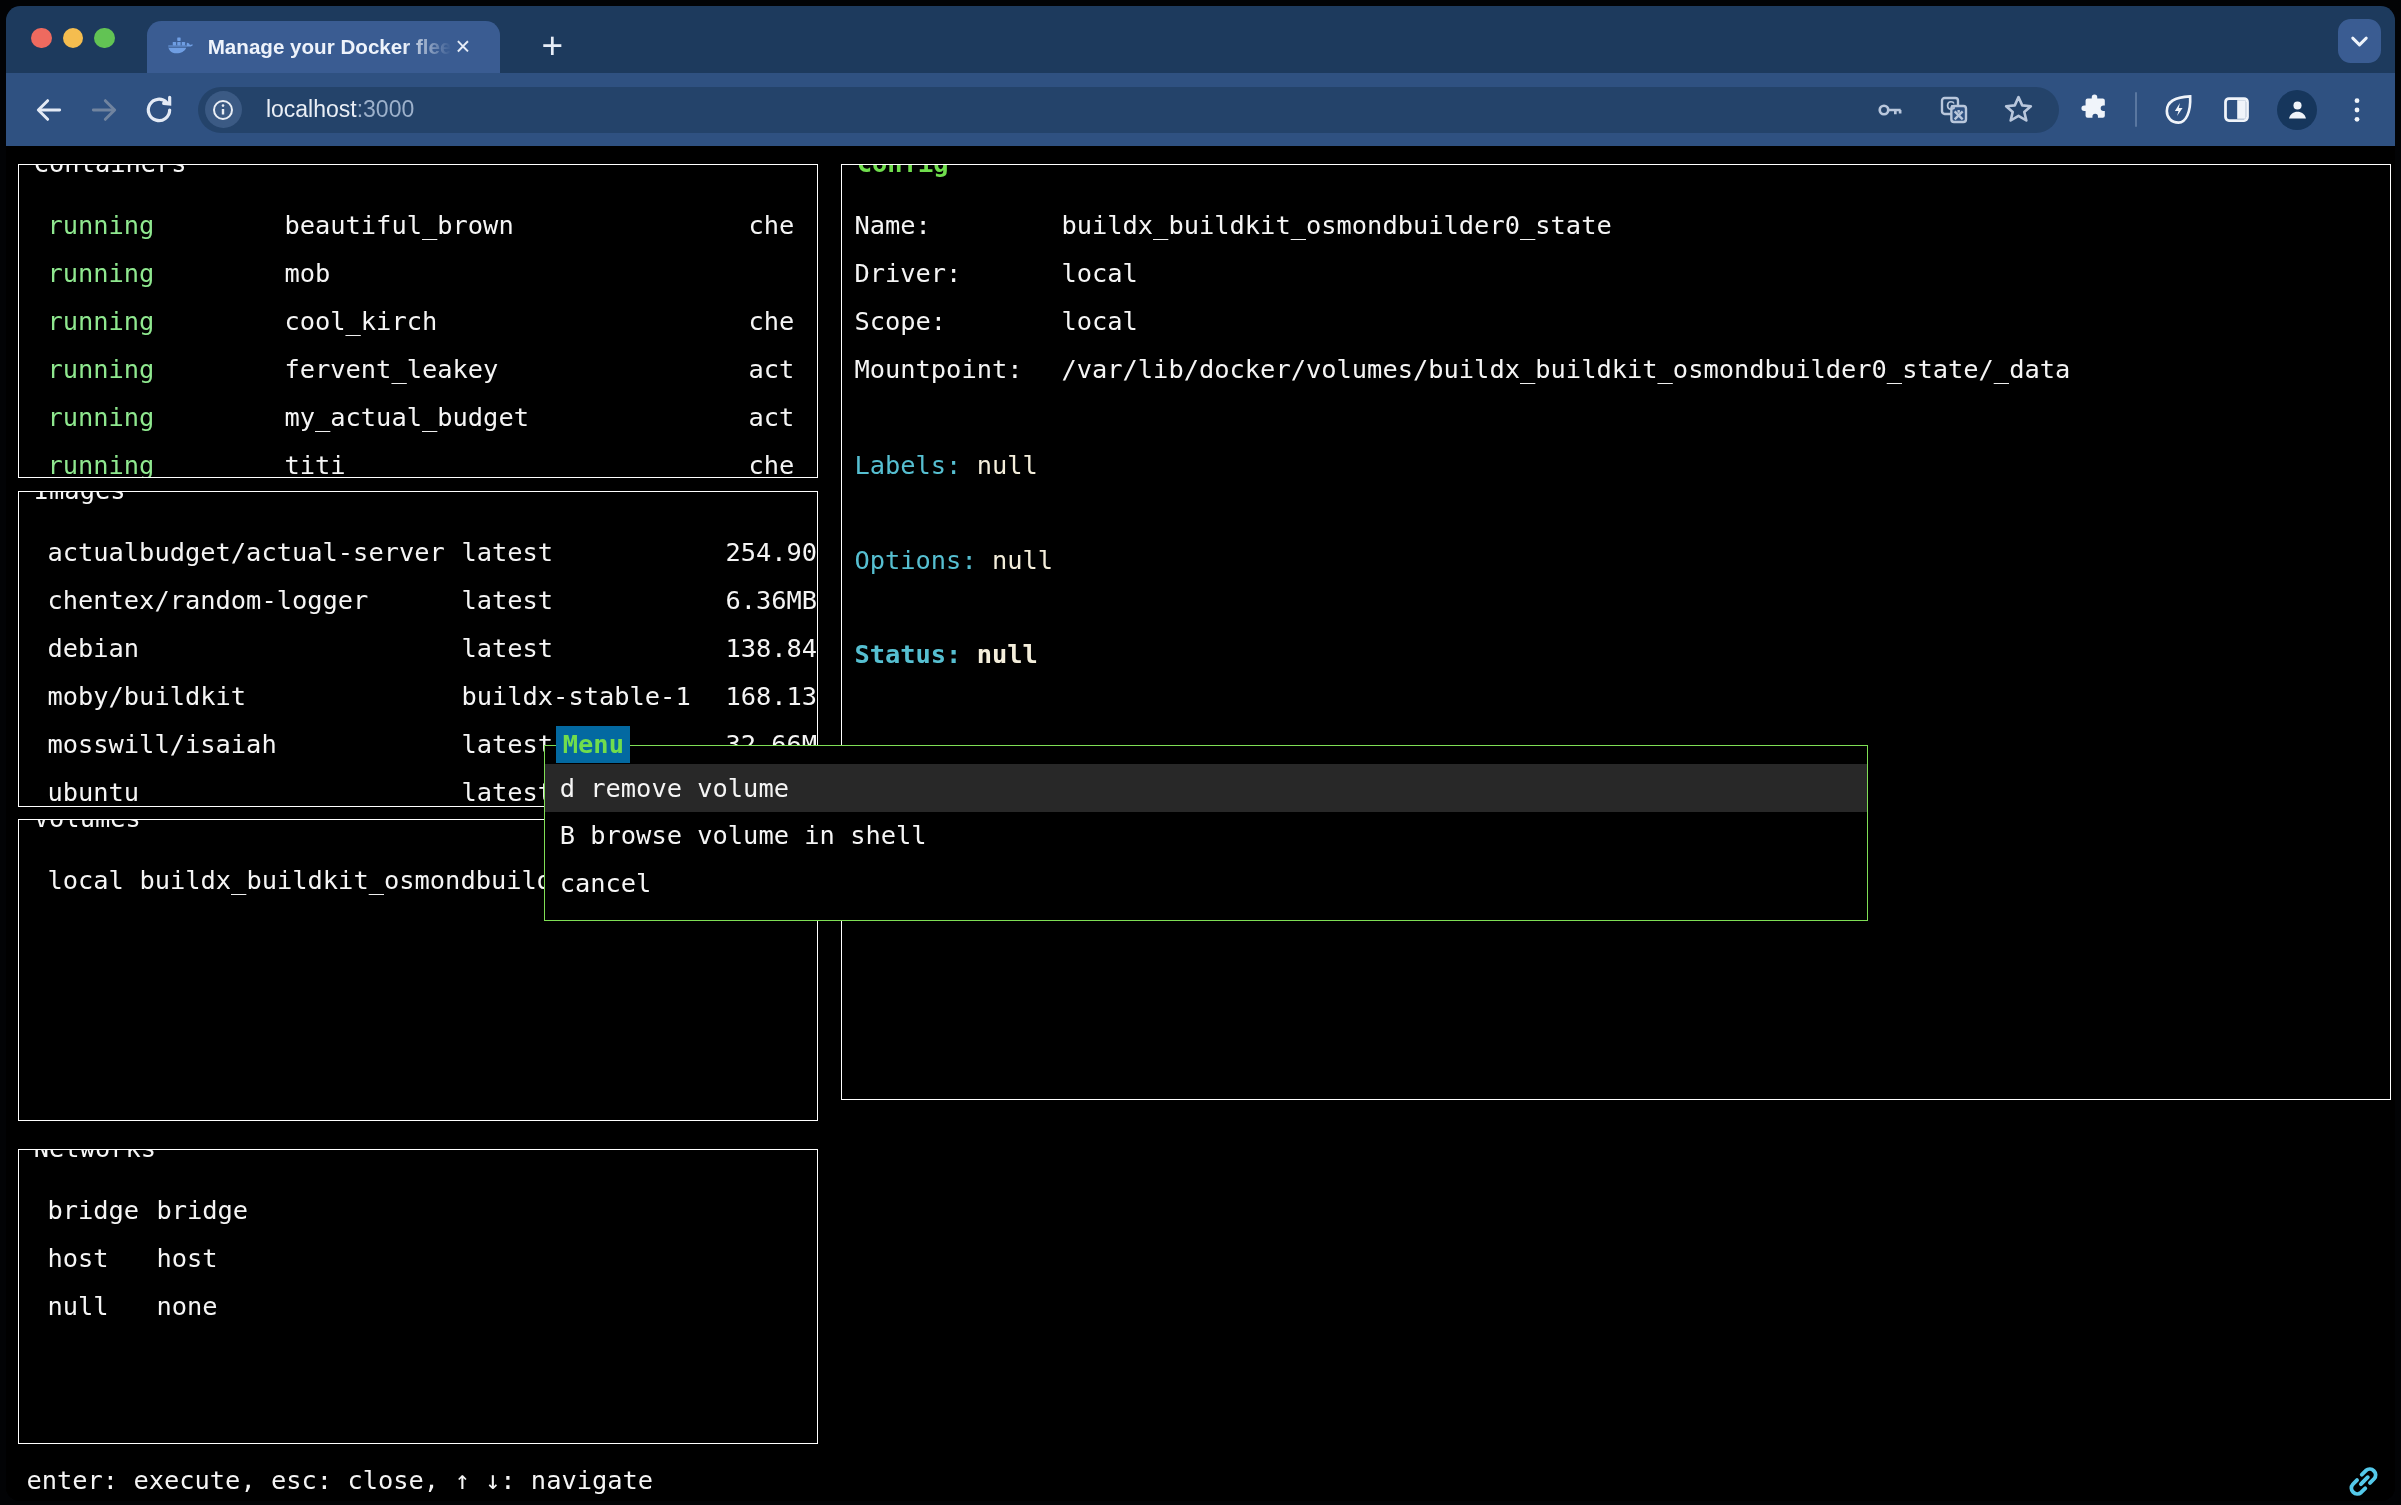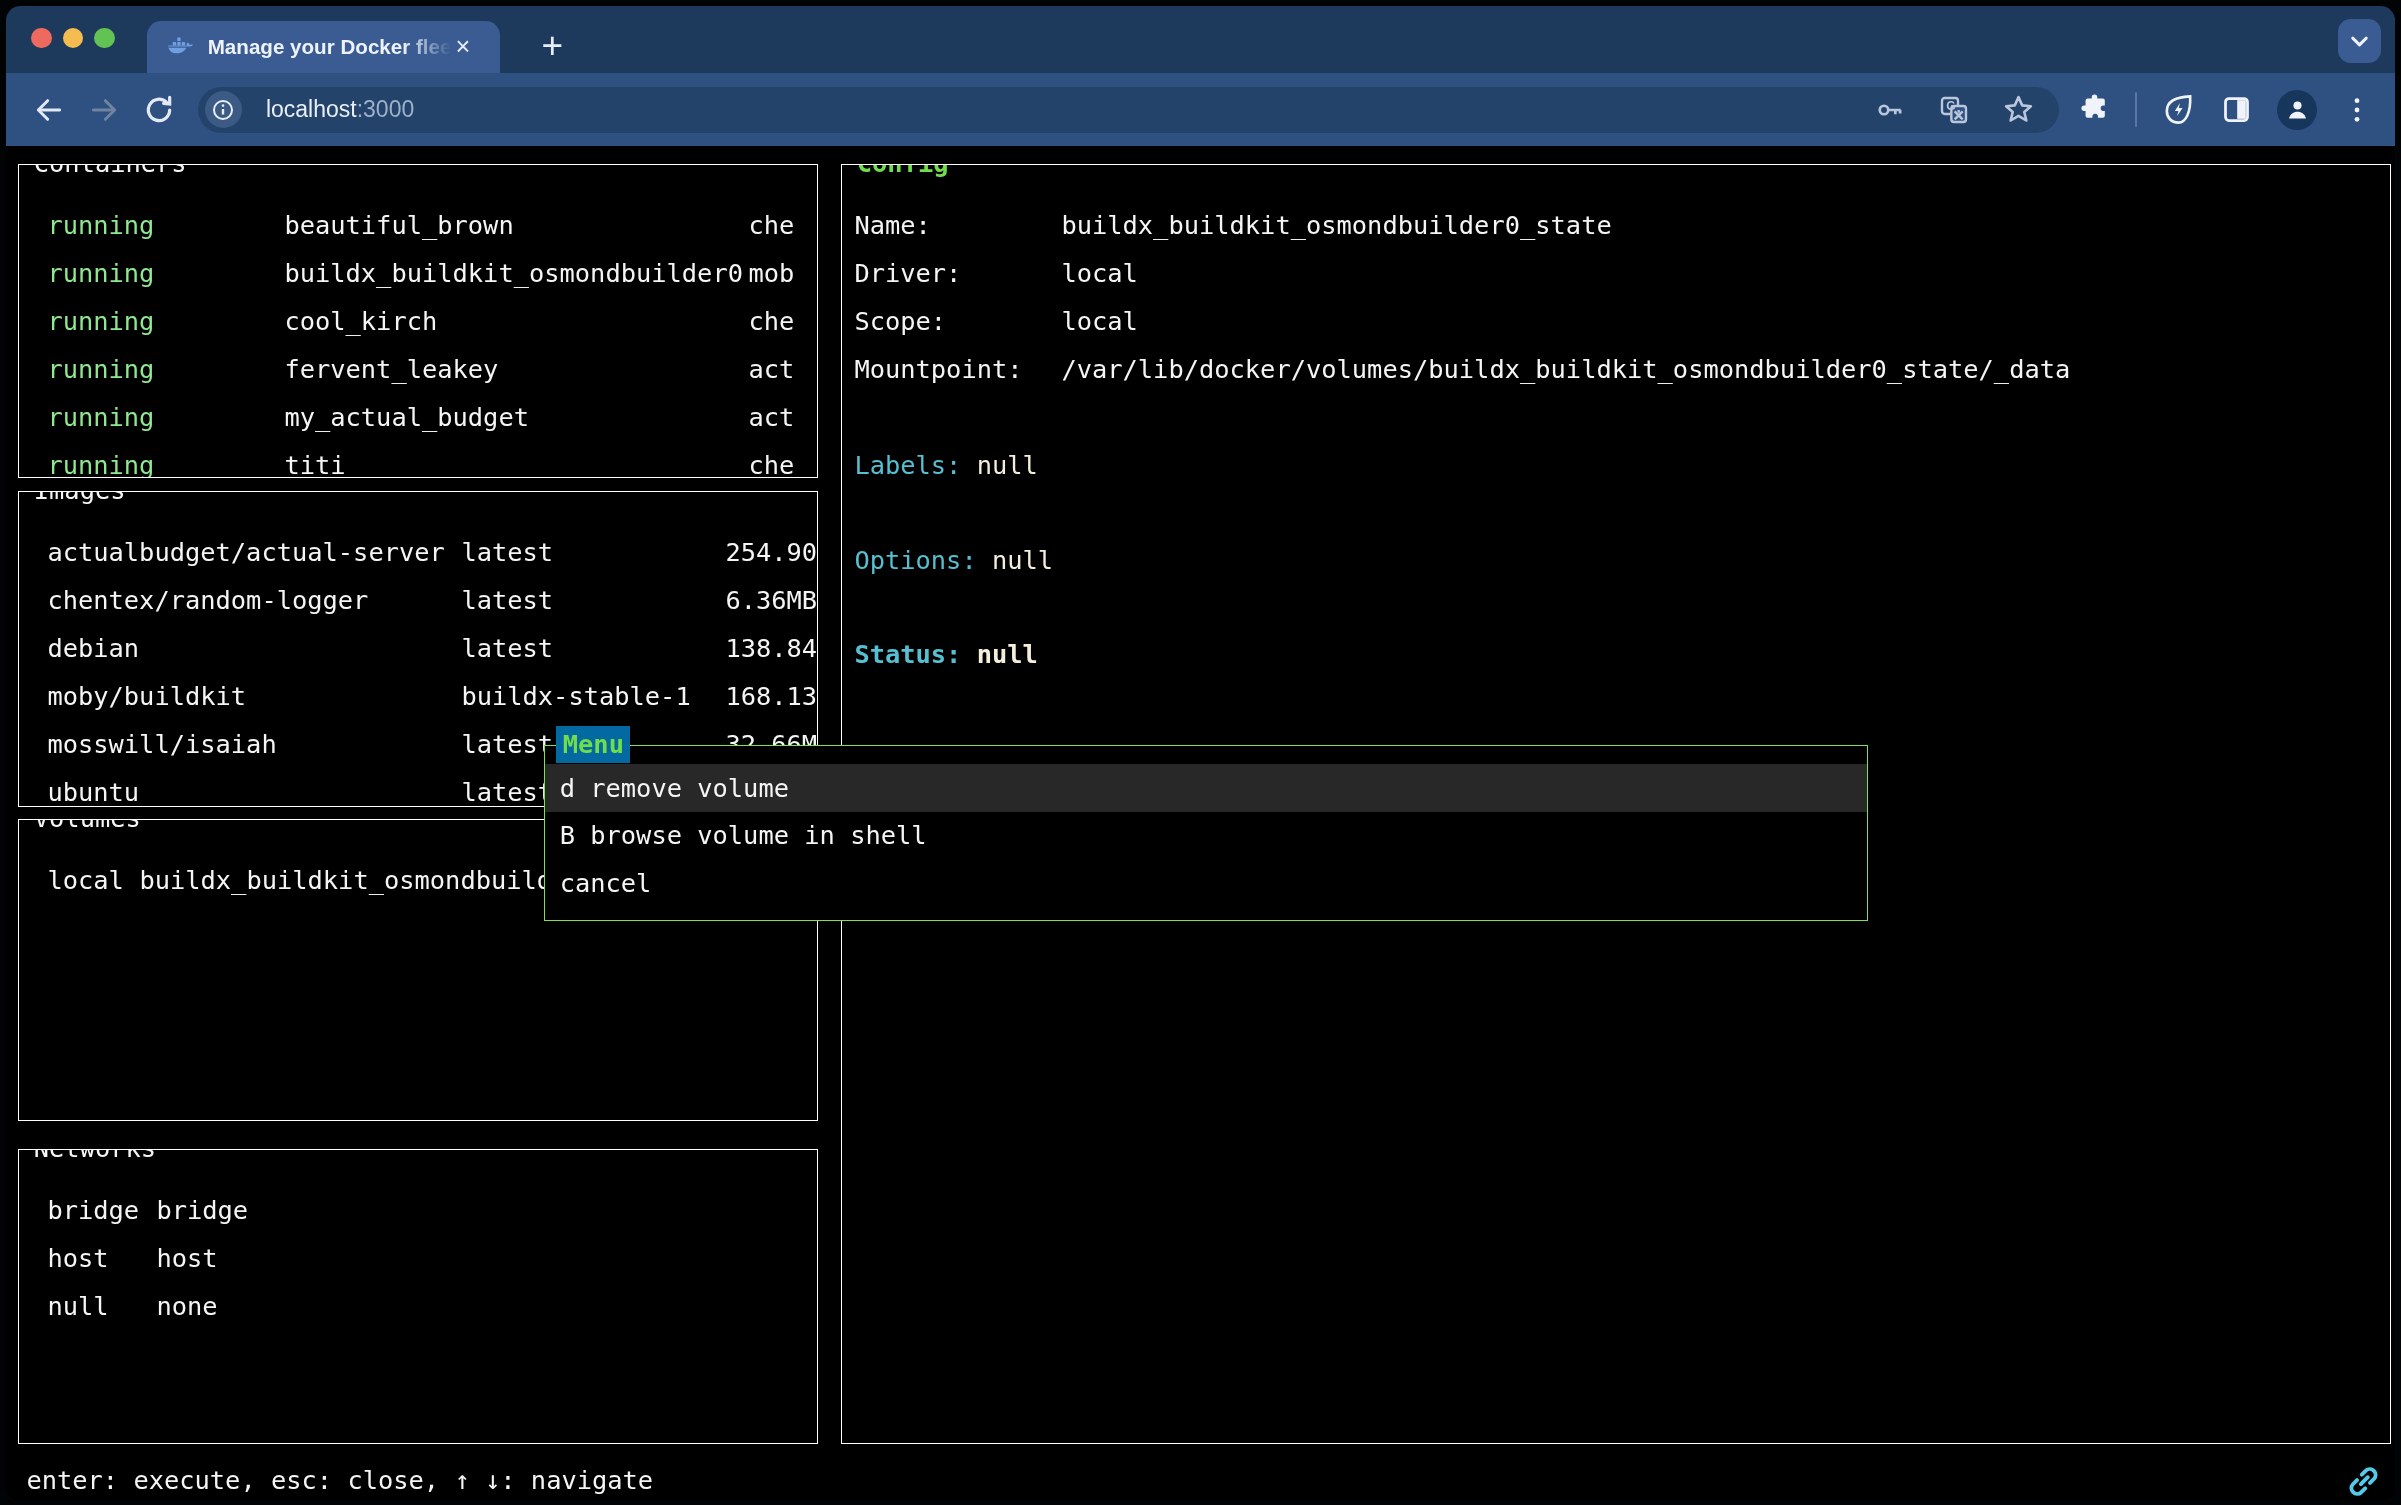--- a/index.html
+++ b/index.html
@@ -41,21 +41,21 @@
   .content{position:relative;height:1366px;background:#000;
            font-family:"DejaVu Sans Mono", monospace;font-size:25.4px;color:#f5f5f5;}
   .panel{position:absolute;border:1.6px solid #ffffff;box-sizing:border-box;overflow:hidden;}
   .panel-title{position:absolute;top:-20px;left:8px;background:#000;padding:0 6.4px;
                line-height:37px;font-size:25.4px;color:#f5f5f5;z-index:2;}
   .panel-title.green{color:#70dd4d;font-weight:bold;}
   .p-containers{left:12px;top:18px;width:800px;height:314px;}
   .p-images{left:12px;top:345px;width:800px;height:316px;}
   .p-volumes{left:12px;top:673px;width:800px;height:302px;}
   .p-networks{left:12px;top:1003px;width:800px;height:295px;}
-  .p-config{left:835px;top:18px;width:1550px;height:1280px;}
+  .p-config{left:835px;top:18px;width:1550px;height:936px;}
   .rows{position:absolute;left:28px;top:36px;right:1.6px;}
   .t-row{display:flex;height:48px;line-height:48px;white-space:pre;}
   .run{color:#8fe88f;}
   .p-containers .c1{width:237px;} .p-containers .c2{width:464px;} .p-containers .c3{flex:1;overflow:hidden;}
   .p-images .c1{width:414px;} .p-images .c2{width:264px;} .p-images .c3{flex:1;overflow:hidden;}
   .p-volumes .c1{width:92px;} .p-volumes .c2{flex:1;overflow:hidden;}
   .p-networks .c1{width:109px;} .p-networks .c2{flex:1;}
   .cfg-rows{position:absolute;left:12px;top:36px;right:8px;}
   .cfg-row{display:flex;height:48px;line-height:48px;white-space:pre;}
   .cfg-label{width:207px;}
@@ -187,21 +187,21 @@
           </svg>
       </div>
     </div>
 
     <div class="content">
 
       <div class="panel p-containers">
         <span class="panel-title">Containers</span>
         <div class="rows">
           <div class="t-row"><span class="c1 run">running</span><span class="c2">beautiful_brown</span><span class="c3">che</span></div>
-          <div class="t-row"><span class="c1 run">running</span><span class="c2">buildx_buildkit_osmondbuilder0</span><span class="c3">mob</span></div>
+          <div class="t-row"><span class="c1 run">running</span><span class="c3">mob</span></div>
           <div class="t-row"><span class="c1 run">running</span><span class="c2">cool_kirch</span><span class="c3">che</span></div>
           <div class="t-row"><span class="c1 run">running</span><span class="c2">fervent_leakey</span><span class="c3">act</span></div>
           <div class="t-row"><span class="c1 run">running</span><span class="c2">my_actual_budget</span><span class="c3">act</span></div>
           <div class="t-row"><span class="c1 run">running</span><span class="c2">titi</span><span class="c3">che</span></div>
         </div>
       </div>
 
       <div class="panel p-images">
         <span class="panel-title">Images</span>
         <div class="rows">

